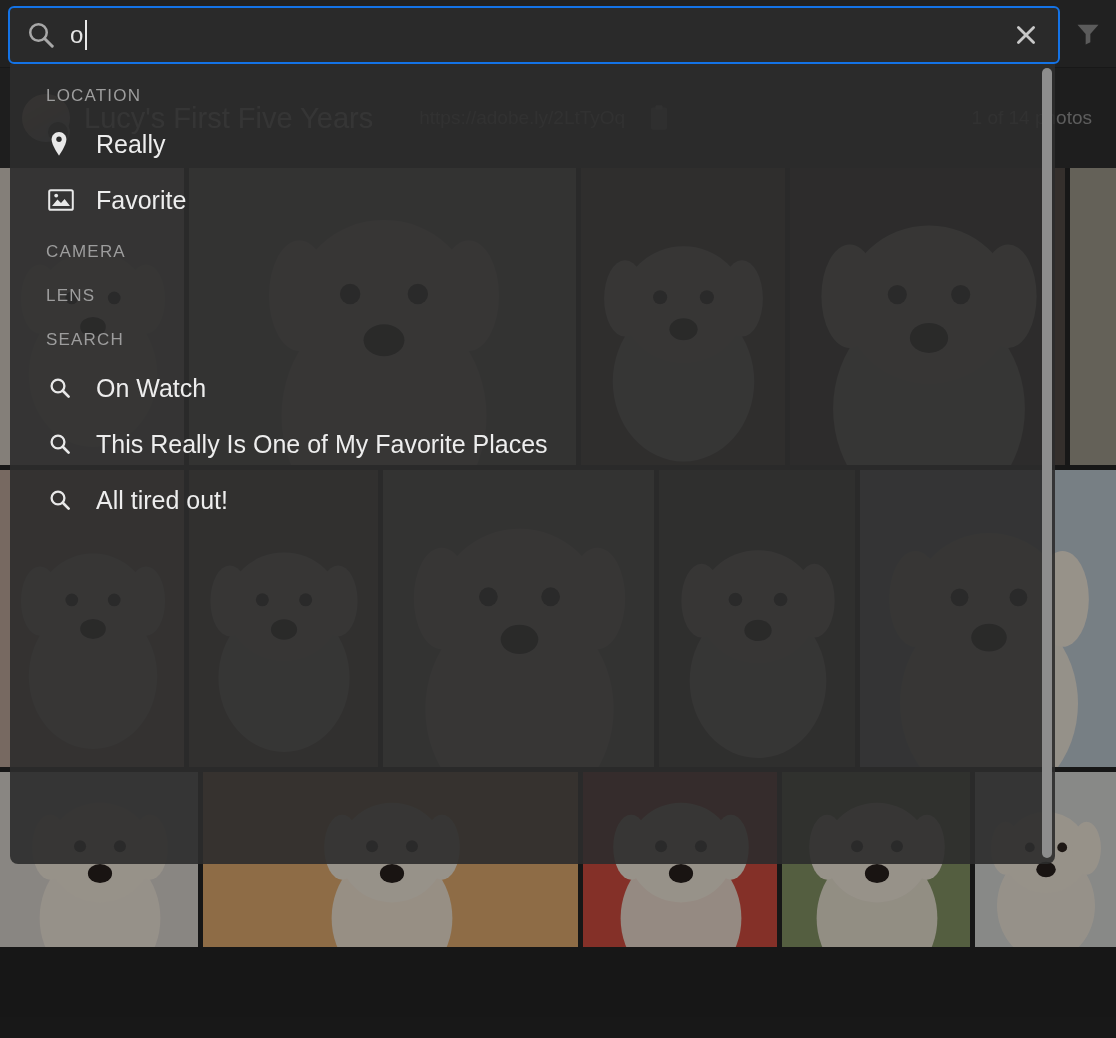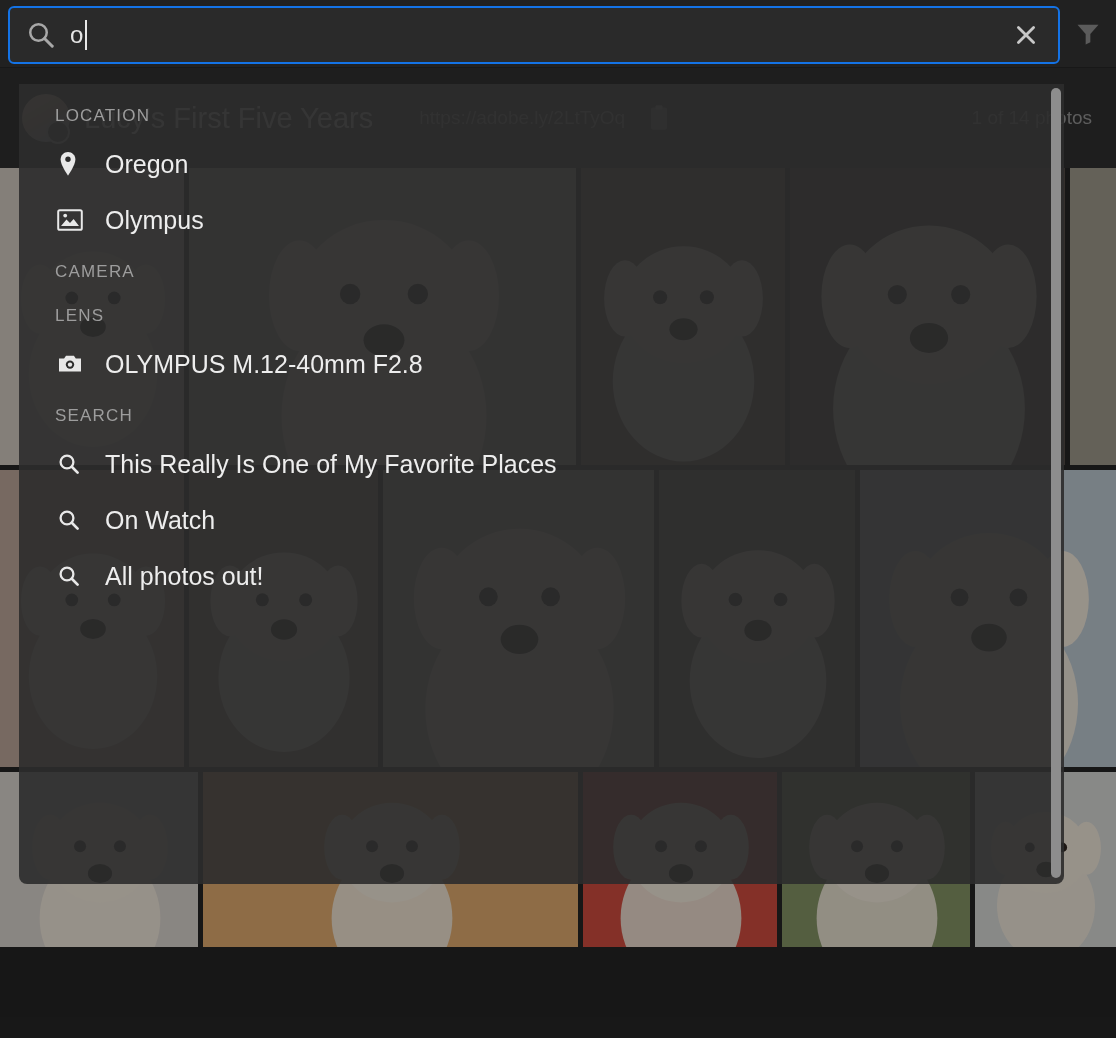--- a/index.html
+++ b/index.html
@@ -164,28 +164,27 @@
   #clear-btn {
     flex: 0 0 auto;
     width: 36px; height: 36px;
     display: flex; align-items: center; justify-content: center;
     cursor: pointer;
   }
 
   
   #dropdown {
     position: absolute;
-    left: 10px; top: 84px;
+    left: 10px; top: 64px;
     width: 1045px;
     height: 800px;
     background: rgba(44,44,44,0.90);
     border-bottom-left-radius: 8px;
     border-bottom-right-radius: 8px;
     overflow: hidden;
-    margin-left: 9px;
   }
   #dd-scroll {
     position: relative;
     width: 100%;
     height: 100%;
     padding-top: 8px;
   }
   .dd-section-label {
     font-size: 17px;
     letter-spacing: 0.07em;
@@ -479,71 +478,61 @@
   <div id="dropdown">
     <div id="dd-scroll">
         <div class="dd-section-label">LOCATION</div>
         <div class="dd-item">
           <span class="dd-icon">
             <svg width="22" height="26" viewBox="0 0 20 26">
               <path d="M10 1C5.9 1 2.6 4.3 2.6 8.4c0 5.6 7.4 16.1 7.4 16.1s7.4-10.5 7.4-16.1C17.4 4.3 14.1 1 10 1z" fill="#e8e8e8"></path>
               <circle cx="10" cy="8.3" r="2.7" fill="#2c2c2c"></circle>
             </svg>
           </span>
-          <span class="dd-label">Oregon</span>
+          <span class="dd-label">Really</span>
         </div>
         <div class="dd-item">
           <span class="dd-icon">
             <svg width="26" height="22" viewBox="0 0 26 22">
               <rect x="1.2" y="1.2" width="23.6" height="19.6" rx="1.6" fill="none" stroke="#e8e8e8" stroke-width="2"></rect>
               <path d="M4 17l5.5-6.5L13 14l3.6-4 5.4 7z" fill="#e8e8e8"></path>
               <circle cx="8.2" cy="6.6" r="1.9" fill="#e8e8e8"></circle>
             </svg>
           </span>
-          <span class="dd-label">Olympus</span>
+          <span class="dd-label">Favorite</span>
         </div>
         <div class="dd-section-label">CAMERA</div>
         <div class="dd-section-label">LENS</div>
-        <div class="dd-item">
-          <span class="dd-icon">
-            <svg width="26" height="22" viewBox="0 0 26 22">
-              <path d="M2 5.4h5.1l1.9-2.6h7.9l1.9 2.6H24v13.2H2z" fill="#e8e8e8"></path>
-              <circle cx="13" cy="11.6" r="4.2" fill="#2c2c2c"></circle>
-              <circle cx="13" cy="11.6" r="2.2" fill="#e8e8e8"></circle>
-            </svg>
-          </span>
-          <span class="dd-label">OLYMPUS M.12-40mm F2.8</span>
-        </div>
         <div class="dd-section-label">SEARCH</div>
         <div class="dd-item">
           <span class="dd-icon">
             <svg width="24" height="24" viewBox="0 0 24 24">
               <circle cx="10" cy="10" r="6.4" fill="none" stroke="#e8e8e8" stroke-width="2.3"></circle>
               <line x1="14.8" y1="14.8" x2="20.6" y2="20.6" stroke="#e8e8e8" stroke-width="2.7" stroke-linecap="round"></line>
             </svg>
           </span>
-          <span class="dd-label">This Really Is One of My Favorite Places</span>
+          <span class="dd-label">On Watch</span>
         </div>
         <div class="dd-item">
           <span class="dd-icon">
             <svg width="24" height="24" viewBox="0 0 24 24">
               <circle cx="10" cy="10" r="6.4" fill="none" stroke="#e8e8e8" stroke-width="2.3"></circle>
               <line x1="14.8" y1="14.8" x2="20.6" y2="20.6" stroke="#e8e8e8" stroke-width="2.7" stroke-linecap="round"></line>
             </svg>
           </span>
-          <span class="dd-label">On Watch</span>
+          <span class="dd-label">This Really Is One of My Favorite Places</span>
         </div>
         <div class="dd-item">
           <span class="dd-icon">
             <svg width="24" height="24" viewBox="0 0 24 24">
               <circle cx="10" cy="10" r="6.4" fill="none" stroke="#e8e8e8" stroke-width="2.3"></circle>
               <line x1="14.8" y1="14.8" x2="20.6" y2="20.6" stroke="#e8e8e8" stroke-width="2.7" stroke-linecap="round"></line>
             </svg>
           </span>
-          <span class="dd-label">All photos out!</span>
+          <span class="dd-label">All tired out!</span>
         </div>
       </div>
     <div id="dd-scrollbar">
       <div id="dd-thumb"></div>
     </div>
   </div>
 
 </div>
 
 </body></html>

